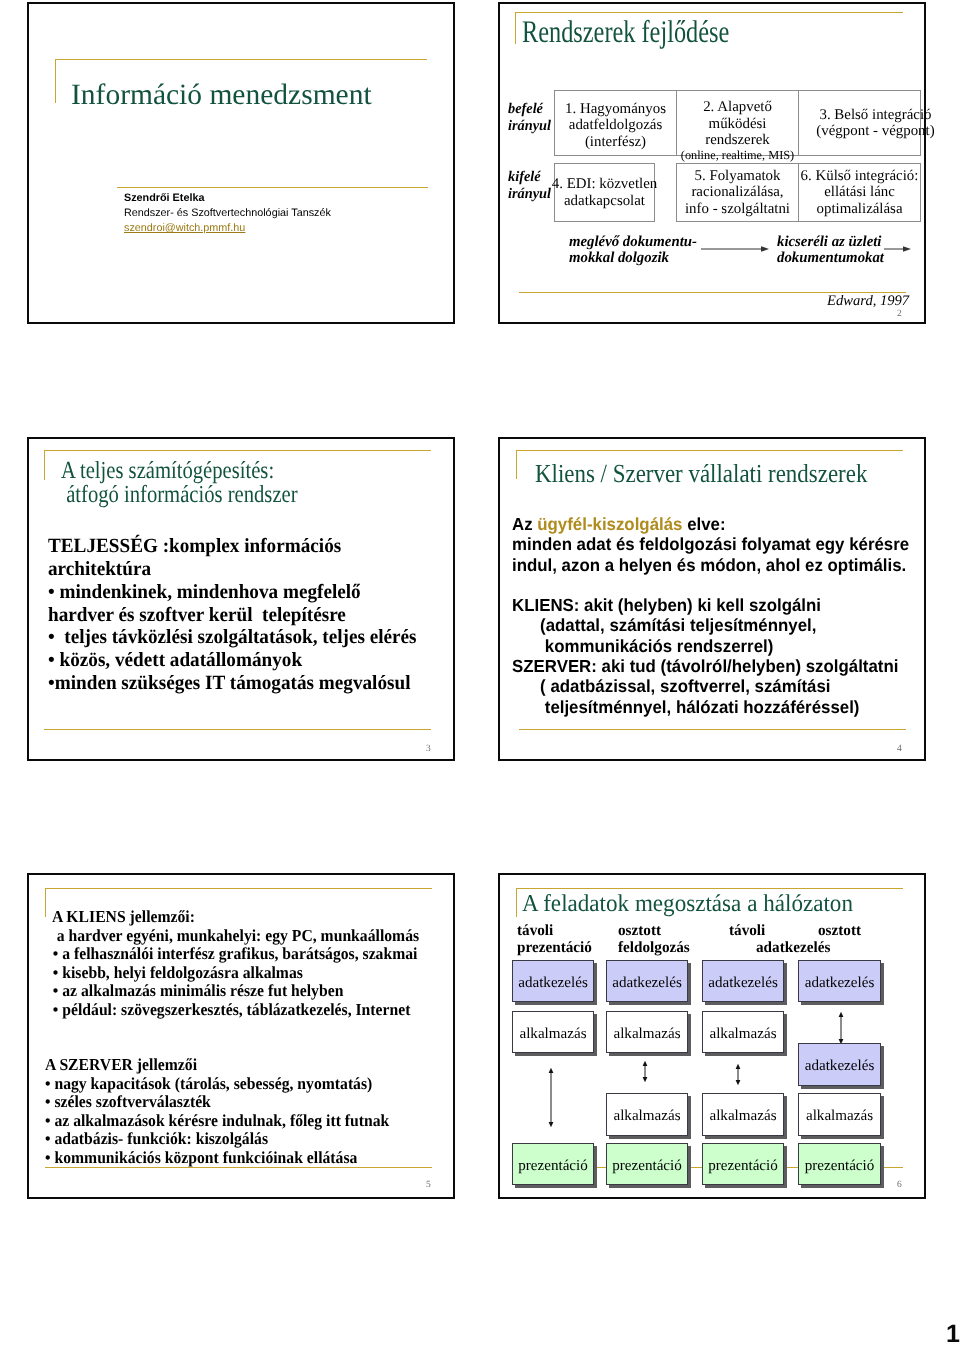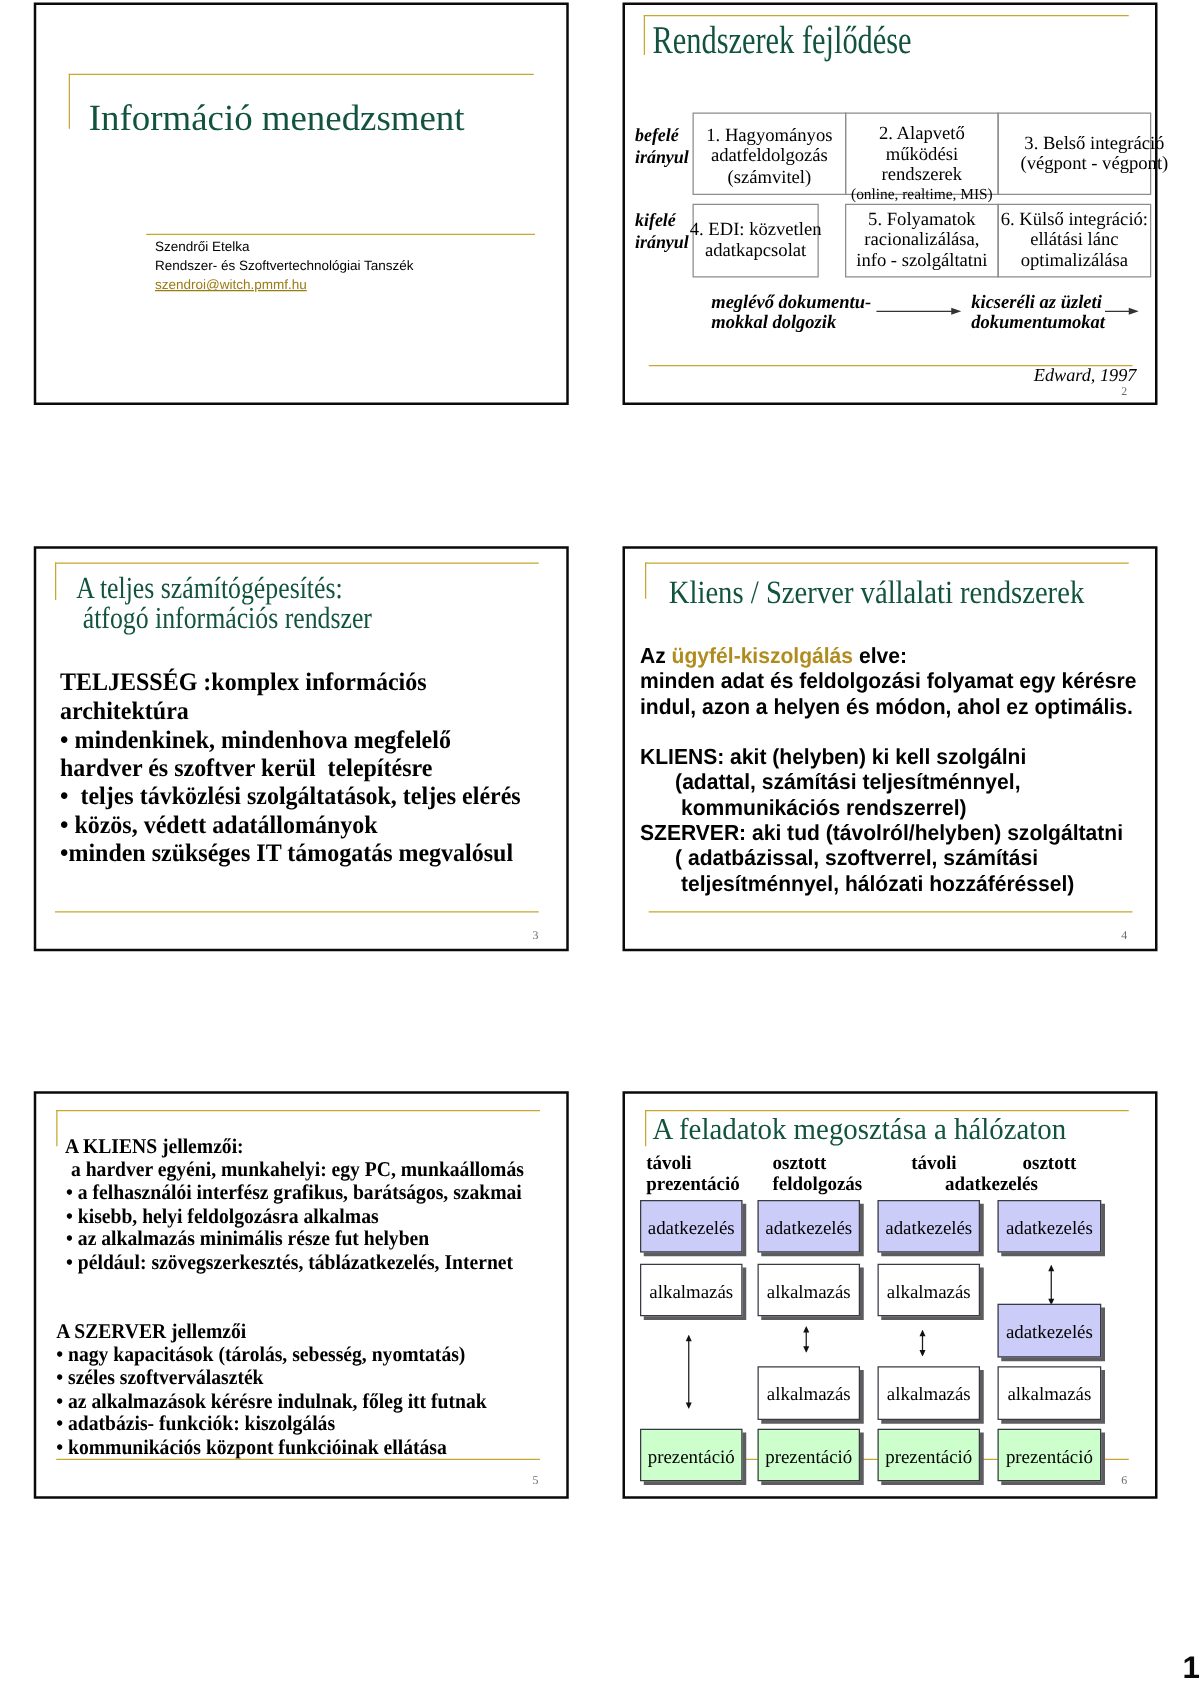--- a/index.html
+++ b/index.html
@@ -61,39 +61,39 @@
 <body>
 
 <div class="page">
 
   <div class="slide" id="s1" style="left:3px;top:2px;width:428px;height:322px;">
     <div class="rule-h" style="left:26px;top:55px;width:372px;"></div>
     <div class="rule-v" style="left:26px;top:55px;height:44px;"></div>
     <div class="t-title" style="left:42px;top:72px;font-size:29.5px;line-height:38px;transform:scaleX(1.0);transform-origin:left top;">Információ menedzsment</div>
 
     <div class="rule-h" style="left:88px;top:183px;width:311px;"></div>
-    <div class="txt" style="left:95px;top:186px;font-family:'Liberation Sans',sans-serif;font-size:10.8px;line-height:16px;">Szendrői Etelka</div>
+    <div class="txt" style="left:95px;top:186px;font-family:'Liberation Sans',sans-serif;font-size:10.8px;line-height:16px;font-weight:bold;">Szendrői Etelka</div>
     <div class="txt" style="left:95px;top:201px;font-family:'Liberation Sans',sans-serif;font-size:10.8px;line-height:16px;">Rendszer- és Szoftvertechnológiai Tanszék</div>
     <div class="txt" style="left:95px;top:216px;font-family:'Liberation Sans',sans-serif;font-size:10.8px;line-height:16px;color:#9a7b14;text-decoration:underline;">szendroi@witch.pmmf.hu</div>
   </div>
 
   <div class="slide" id="s2" style="left:474px;top:2px;width:428px;height:322px;">
     <div class="rule-h" style="left:15px;top:8px;width:388px;"></div>
     <div class="rule-v" style="left:15px;top:8px;height:32px;"></div>
     <div class="t-title" style="left:22px;top:10px;font-size:31.5px;line-height:36px;transform:scaleX(0.772);transform-origin:left top;">Rendszerek fejlődése</div>
 
     <div class="rlabel" style="left:8px;top:97px;">befelé
 irányul</div>
     <div class="rlabel" style="left:8px;top:165px;">kifelé
 irányul</div>
 
     <div class="cellbox" style="left:54px;top:86px;width:123px;height:66px;padding-top:5px;">
       <div class="cl">1. Hagyományos</div>
       <div class="cl">adatfeldolgozás</div>
-      <div class="cl">(számvitel)</div>
+      <div class="cl">(interfész)</div>
     </div>
     <div class="cellbox" style="left:176px;top:86px;width:123px;height:66px;padding-top:15px;">
       <div class="cl">2. Alapvető</div>
       <div class="cl">működési</div>
       <div class="cl">rendszerek</div>
       <div class="cl note">(online, realtime, MIS)</div>
     </div>
     <div class="cellbox" style="left:298px;top:86px;width:123px;height:66px;padding-left:32px;">
       <div class="cl">3. Belső integráció</div>
       <div class="cl">(végpont - végpont)</div>

